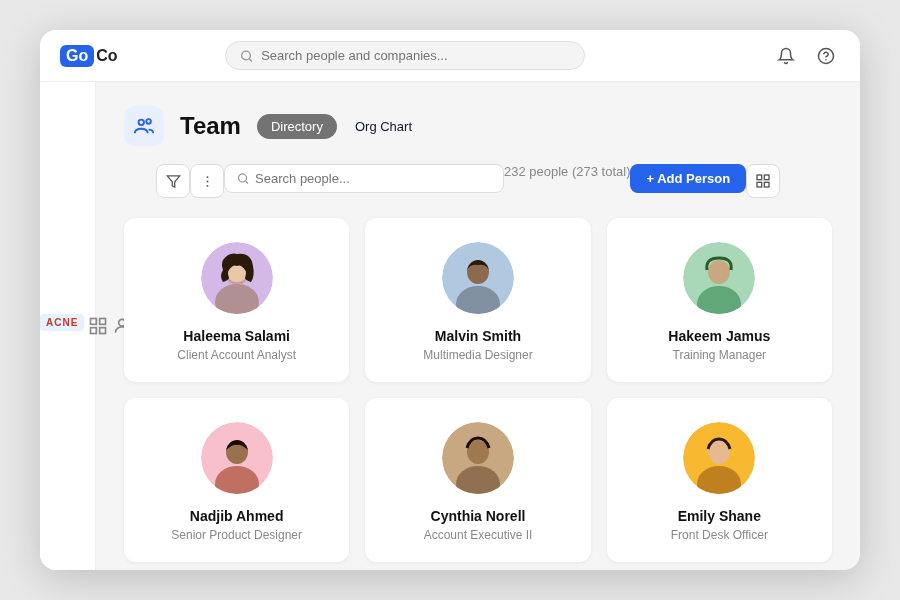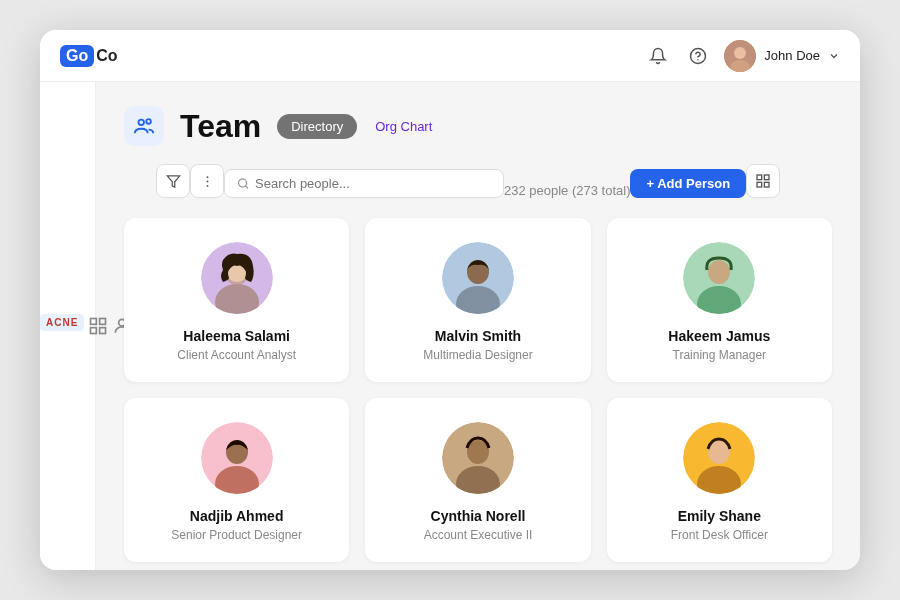--- a/index.html
+++ b/index.html
@@ -198,47 +198,47 @@
       height: 40px;
       background: #e8f0ff;
       border-radius: 10px;
       display: flex;
       align-items: center;
       justify-content: center;
       color: #2563eb;
       font-size: 20px;
     }
     .page-title {
-      font-size: 32px;
+      font-size: 24px;
       font-weight: 700;
       color: #111;
     }
     .tabs {
       display: flex;
       gap: 4px;
       align-items: center;
     }
     .tab {
       padding: 5px 14px;
       border-radius: 20px;
       font-size: 13px;
       font-weight: 500;
       cursor: pointer;
-      color: #6d28d9;
+      color: #0f172a;
       transition: background 0.15s;
     }
     .tab.active {
       background: #737373;
       color: #fff;
     }
 
     
     .toolbar {
       display: flex;
-      align-items: flex-end;
+      align-items: flex-start;
       gap: 0;
       margin-bottom: 20px;
       padding-left: 32px;
     }
     .toolbar-btn {
       width: 34px;
       height: 34px;
       border: 1px solid #ddd;
       border-radius: 8px;
       background: #fff;
@@ -345,46 +345,40 @@
 </head>
 <body>
 
 <div class="window">
 
   <div class="header">
     <div class="logo">
       <span class="logo-go">Go</span>
       <span class="logo-co">Co</span>
     </div>
+    <div class="search-bar">
+      <svg width="14" height="14" viewBox="0 0 24 24" fill="none" stroke="#999" stroke-width="2.5" stroke-linecap="round">
+        <circle cx="11" cy="11" r="8"></circle>
+          <line x1="21" y1="21" x2="16.65" y2="16.65"></line>
+      </svg>
+      <input type="text" placeholder="Search people and companies..." style="">
+    </div>
     <div class="header-right">
       <div class="header-icon">
         <svg width="18" height="18" viewBox="0 0 24 24" fill="none" stroke="#555" stroke-width="2" stroke-linecap="round">
           <path d="M18 8A6 6 0 0 0 6 8c0 7-3 9-3 9h18s-3-2-3-9"></path>
             <path d="M13.73 21a2 2 0 0 1-3.46 0"></path>
         </svg>
       </div>
       <div class="header-icon">
         <svg width="18" height="18" viewBox="0 0 24 24" fill="none" stroke="#555" stroke-width="2" stroke-linecap="round">
           <circle cx="12" cy="12" r="10"></circle>
             <path d="M9.09 9a3 3 0 0 1 5.83 1c0 2-3 3-3 3"></path>
             <line x1="12" y1="17" x2="12.01" y2="17"></line>
         </svg>
-      </div>
-      <div class="user-info">
-        <div class="avatar-header">
-          <svg width="32" height="32" viewBox="0 0 32 32">
-            <rect width="32" height="32" fill="#c0907a" rx="16"></rect>
-            <ellipse cx="16" cy="13" rx="6" ry="6" fill="#e8c0a0"></ellipse>
-            <ellipse cx="16" cy="28" rx="10" ry="8" fill="#d0a080"></ellipse>
-          </svg>
-        </div>
-        <span class="user-name">John Doe</span>
-        <svg width="12" height="12" viewBox="0 0 24 24" fill="none" stroke="#555" stroke-width="2.5">
-            <polyline points="6 9 12 15 18 9"></polyline>
-          </svg>
       </div>
     </div>
   </div>
 
   <div class="body">
 
     <div class="sidebar">
       <div class="sidebar-acme">ACNE</div>
       <div class="sidebar-item">
         <svg width="20" height="20" viewBox="0 0 24 24" fill="none" stroke="currentColor" stroke-width="2">

